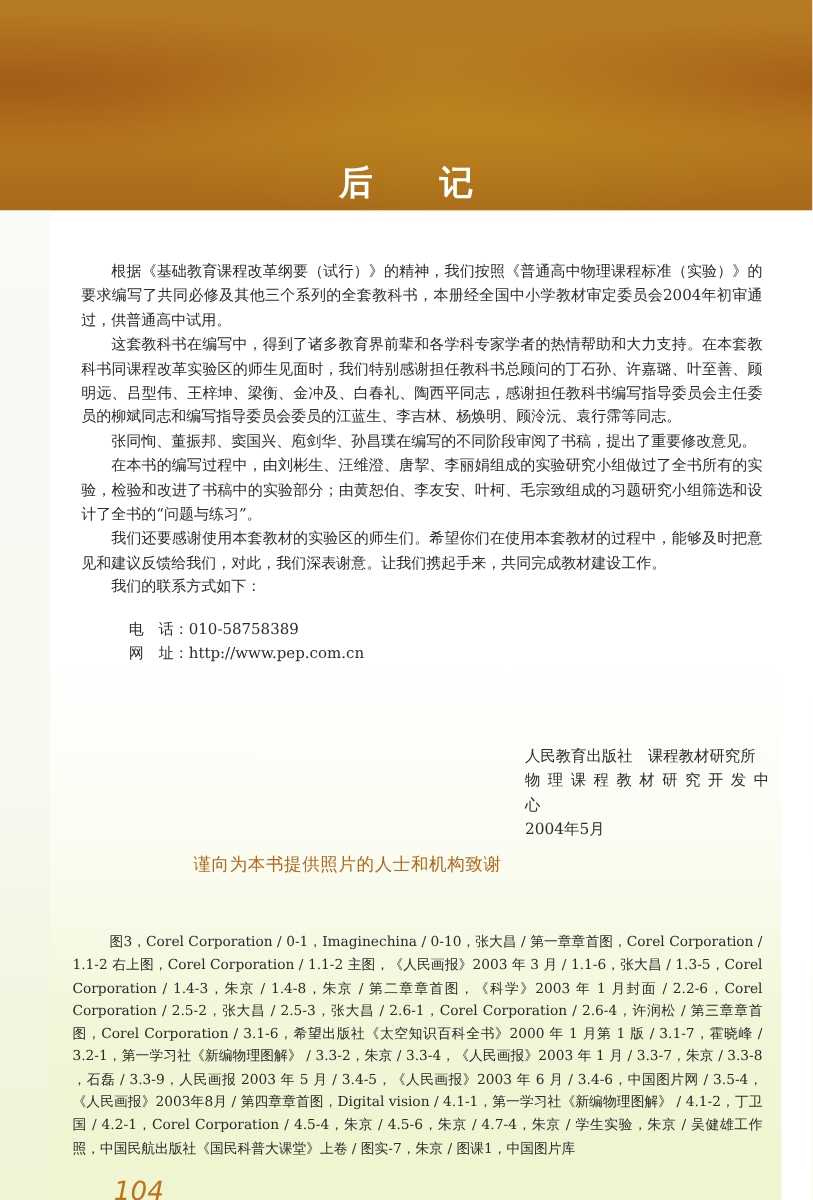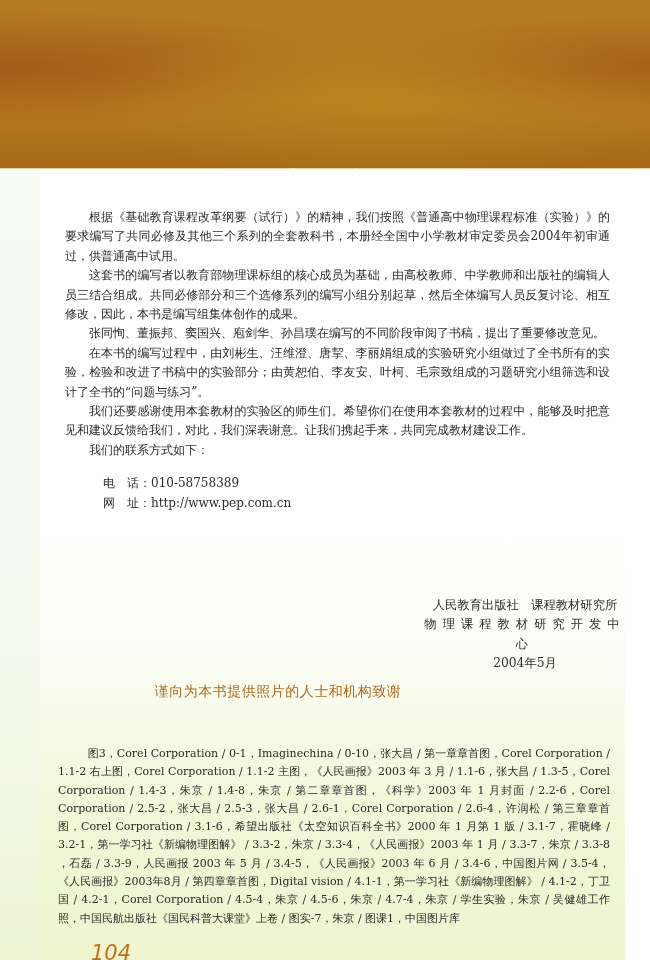--- a/index.html
+++ b/index.html
@@ -16,40 +16,39 @@
       radial-gradient(ellipse at 0% 40%, rgba(150,70,20,0.6) 0%, rgba(0,0,0,0) 40%),
       radial-gradient(ellipse at 100% 40%, rgba(150,70,20,0.5) 0%, rgba(0,0,0,0) 35%),
       linear-gradient(180deg, #b57a22 0%, #b8791f 60%, #a86a1a 100%);
     border-bottom: 1px solid #e8d2a8;
   }
   .header-title {
     position: absolute; left: 0; width: 650px; top: 128px;
     text-align: center; color: #ffffff; font-weight: bold;
     font-size: 27px; letter-spacing: 22px; text-indent: 22px;
     font-family: "DejaVu Sans", "Liberation Sans", sans-serif;
-    margin-top: 36px;
   }
   .left-strip {
     position: absolute; left: 0; top: 169px; width: 40px; height: 791px;
     background: linear-gradient(180deg, #f8fbf6 0%, #f5f9ee 60%, #eef4d5 100%);
   }
   .right-strip {
     position: absolute; left: 625px; top: 169px; width: 25px; height: 791px;
     background: linear-gradient(180deg, #ffffff 0%, #ffffff 70%, #ffffff 100%);
   }
   .content {
     position: absolute; left: 65px; top: 208px; width: 545px;
     font-size: 12px; line-height: 19.4px; color: #2c2c2c;
   }
   .content p { margin: 0; text-indent: 2em; text-align: justify; }
   .contact { margin: 14px; padding-left: 2em; }
   .contact-line { display: block; }
   .signature {
     position: absolute; left: 420px; top: 596px; width: 210px;
-    text-align: center; font-size: 12.3px; line-height: 19.4px; color: #2c2c2c;
+    font-size: 12.3px; line-height: 19.4px; color: #2c2c2c;
   }
   .sig-line2 { letter-spacing: 6px; }
   .credits-title {
     position: absolute; left: 0; width: 556px; top: 683px;
     text-align: center; font-size: 14px; color: #b0671b;
     letter-spacing: 0.5px;
   }
   .credits {
     position: absolute; left: 58px; top: 745px; width: 552px;
     font-size: 11px; line-height: 18.3px; color: #2a2a2a;
@@ -65,21 +64,21 @@
 <body>
 
 <div class="header-band">
   <div class="header-title">后 记</div>
 </div>
 <div class="left-strip"></div>
 <div class="right-strip"></div>
 
 <div class="content">
   <p>根据《基础教育课程改革纲要（试行）》的精神，我们按照《普通高中物理课程标准（实验）》的要求编写了共同必修及其他三个系列的全套教科书，本册经全国中小学教材审定委员会2004年初审通过，供普通高中试用。</p>
-  <p>这套书的编写者以教育部物理课标组的核心成员为基础，由高校教师、中学教师和出版社的编辑人员三结合组成。共同必修部分和三个选修系列的编写小组分别起草，然后全体编写人员反复讨论、相互修改，因此，本书是编写组集体创作的成果。</p>
+  <p>这套教科书在编写中，得到了诸多教育界前辈和各学科专家学者的热情帮助和大力支持。在本套教科书同课程改革实验区的师生见面时，我们特别感谢担任教科书总顾问的丁石孙、许嘉璐、叶至善、顾明远、吕型伟、王梓坤、梁衡、金冲及、白春礼、陶西平同志，感谢担任教科书编写指导委员会主任委员的柳斌同志和编写指导委员会委员的江蓝生、李吉林、杨焕明、顾泠沅、袁行霈等同志。</p>
   <p>张同恂、董振邦、窦国兴、庖剑华、孙昌璞在编写的不同阶段审阅了书稿，提出了重要修改意见。</p>
   <p>在本书的编写过程中，由刘彬生、汪维澄、唐挈、李丽娟组成的实验研究小组做过了全书所有的实验，检验和改进了书稿中的实验部分；由黄恕伯、李友安、叶柯、毛宗致组成的习题研究小组筛选和设计了全书的“问题与练习”。</p>
   <p>我们还要感谢使用本套教材的实验区的师生们。希望你们在使用本套教材的过程中，能够及时把意见和建议反馈给我们，对此，我们深表谢意。让我们携起手来，共同完成教材建设工作。</p>
   <p>我们的联系方式如下：</p>
   <div class="contact">
     <span class="contact-line"><span>电　话：</span><span>010-58758389</span></span>
     <span class="contact-line"><span>网　址：</span><span>http://www.pep.com.cn</span></span>
   </div>
 </div>
 

